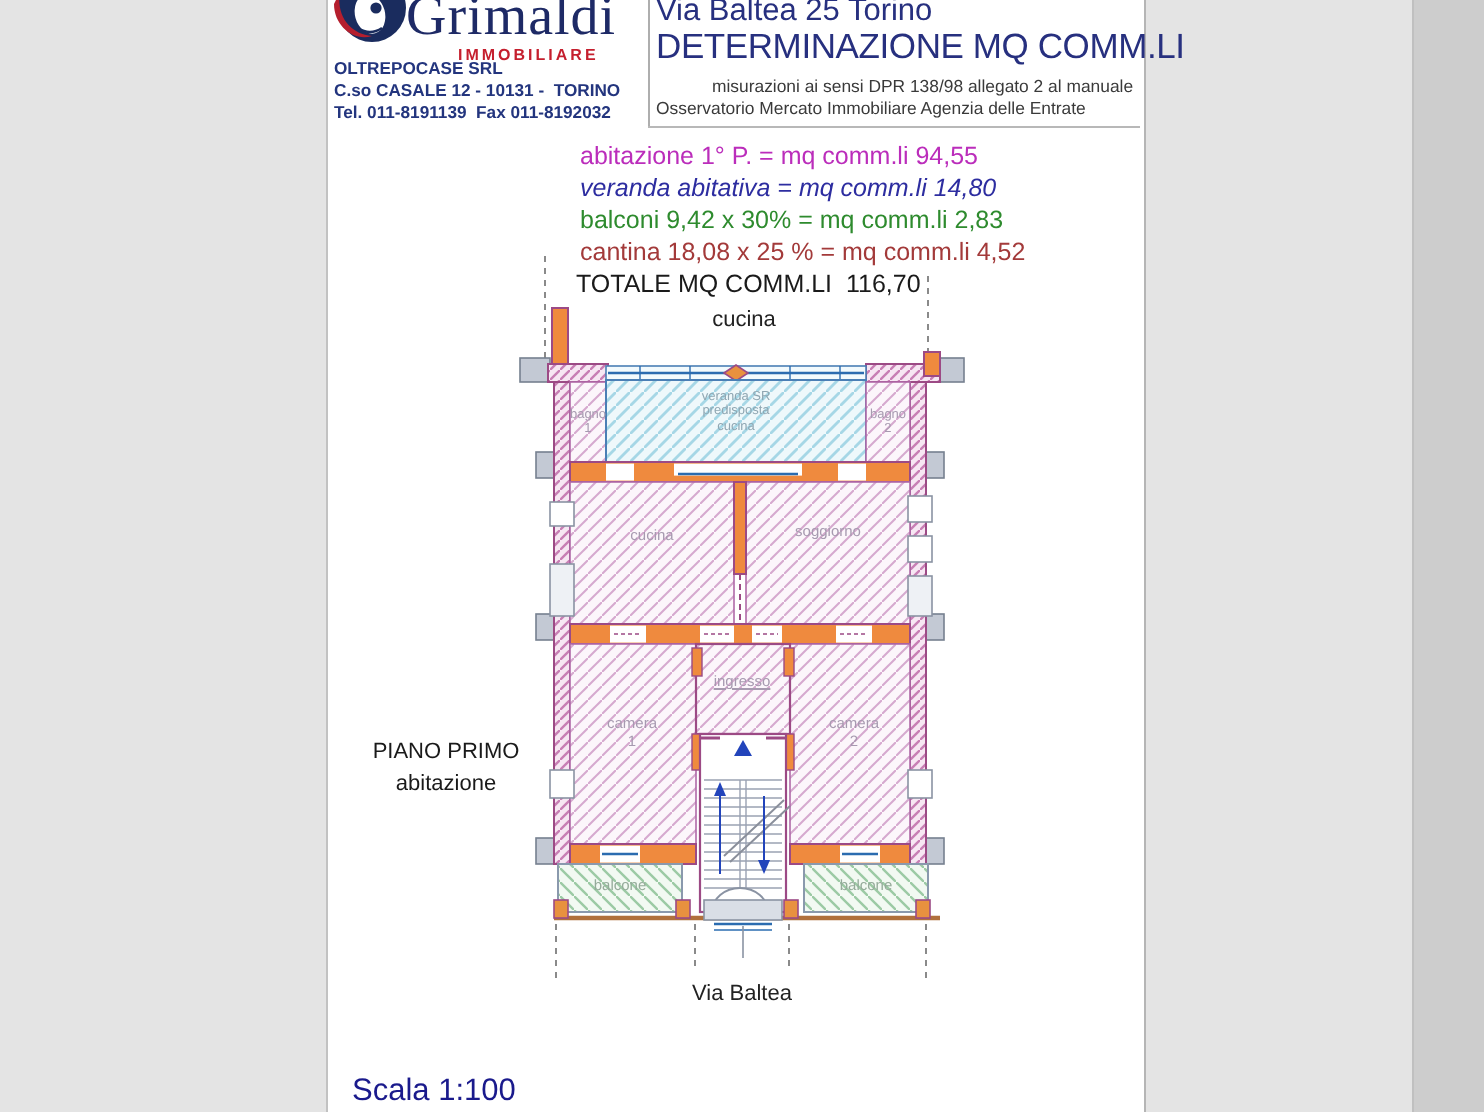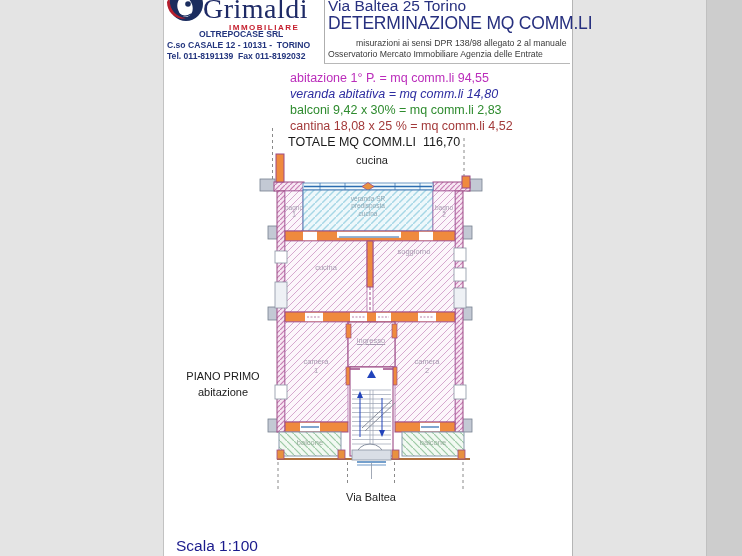--- a/index.html
+++ b/index.html
@@ -212,21 +212,21 @@
   </g>
 
 </svg>
 
 <div class="hdr-divider-v"></div>
 <div class="hdr-divider-h"></div>
 
 <div class="brand-text">Grimaldi</div>
 <div class="brand-sub">IMMOBILIARE</div>
 
-<div class="agency-line" style="top:29px;margin-left:32px;">OLTREPOCASE SRL</div>
+<div class="agency-line" style="top:29px;">OLTREPOCASE SRL</div>
 <div class="agency-line" style="top:40px;">C.so CASALE 12 - 10131 -  TORINO</div>
 <div class="agency-line" style="top:51px;">Tel. 011-8191139  Fax 011-8192032</div>
 
 <div class="doc-title1">Via Baltea 25 Torino</div>
 <div class="doc-title2">DETERMINAZIONE MQ COMM.LI</div>
 <div class="doc-sub" style="top:38px;padding-left:28px;">misurazioni ai sensi DPR 138/98 allegato 2 al manuale</div>
 <div class="doc-sub" style="top:49px;">Osservatorio Mercato Immobiliare Agenzia delle Entrate</div>
 
 <div class="sum-line c-abitazione" style="top:71px;">abitazione 1° P. = mq comm.li 94,55</div>
 <div class="sum-line c-veranda" style="top:87px;font-style:italic;">veranda abitativa = mq comm.li 14,80</div>
@@ -245,21 +245,21 @@
 <div class="plan-label lbl-tiny" style="left:294px;top:204px;">
   <span>bagno</span><br>
   <span>1</span>
 </div>
 <div class="plan-label lbl-tiny" style="left:444px;top:204px;">
   <span>bagno</span><br>
   <span>2</span>
 </div>
 
 <div class="plan-label lbl-room" style="left:326px;top:264px;">cucina</div>
-<div class="plan-label lbl-room" style="left:414px;top:248px;">soggiorno</div>
+<div class="plan-label lbl-room" style="left:414px;top:262px;">soggiorno</div>
 <div class="plan-label lbl-room" style="left:371px;top:337px;text-decoration:underline;">ingresso</div>
 
 <div class="plan-label lbl-room" style="left:316px;top:358px;">
   <span>camera</span><br>
   <span>1</span>
 </div>
 <div class="plan-label lbl-room" style="left:427px;top:358px;">
   <span>camera</span><br>
   <span>2</span>
 </div>

